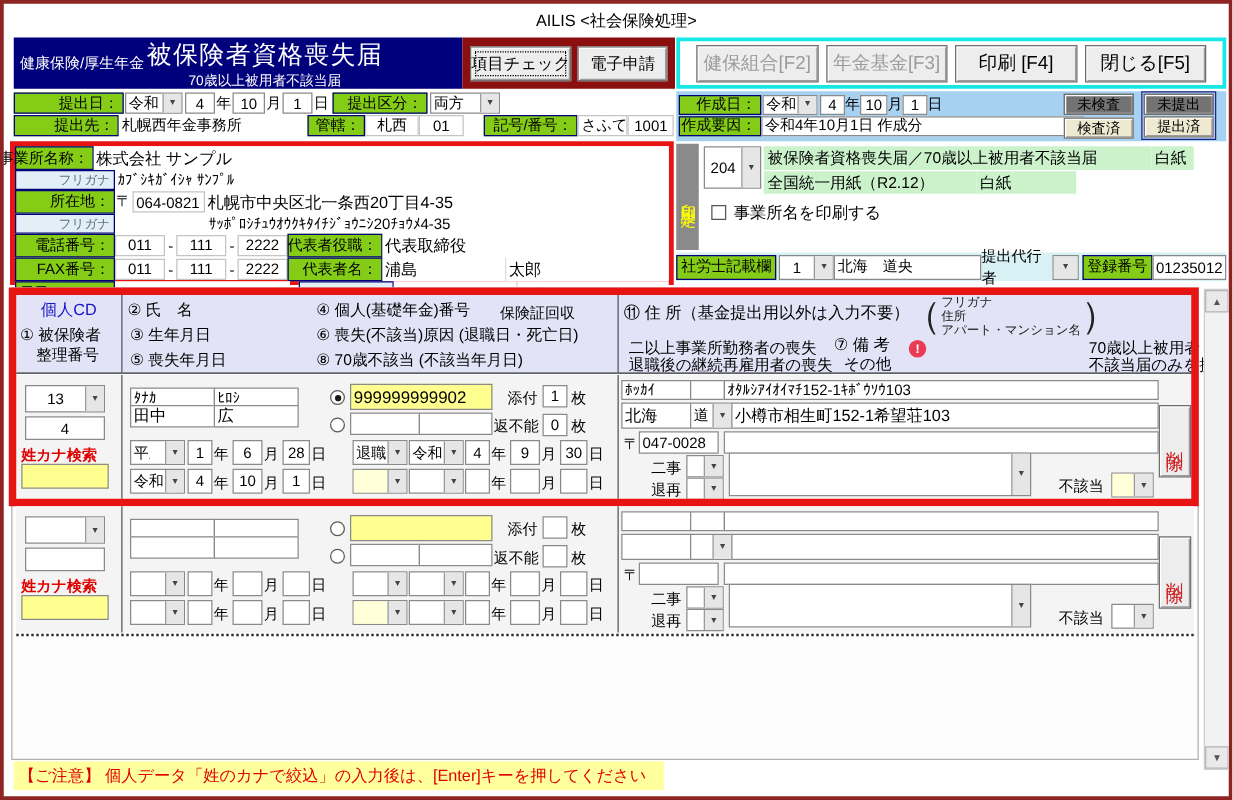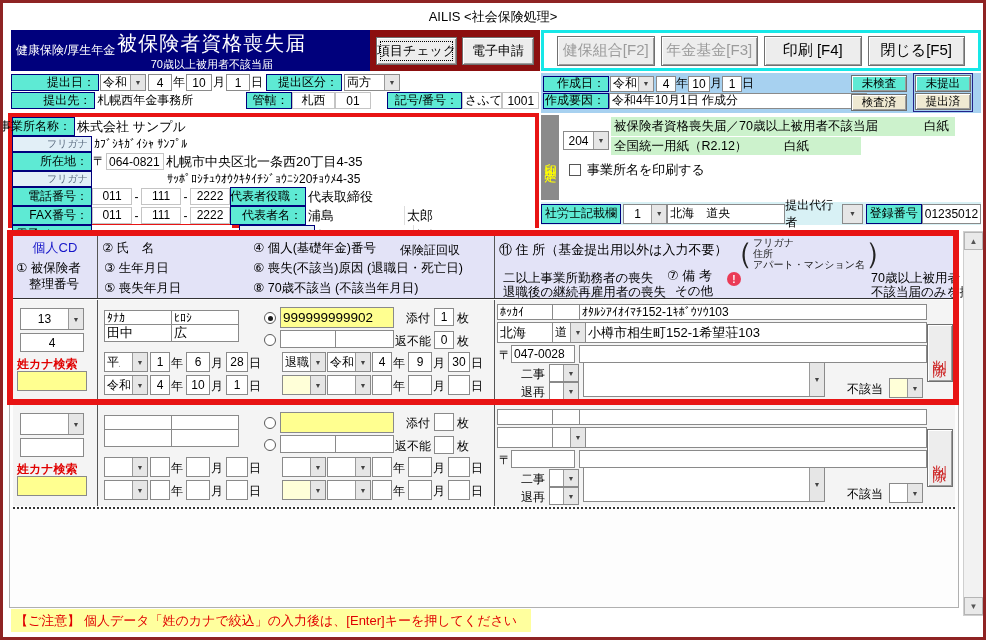--- a/index.html
+++ b/index.html
@@ -4,38 +4,38 @@
 <style>
 *{margin:0;padding:0;box-sizing:border-box}
 html,body{background:#fff}
 body{font-family:"Liberation Sans","DejaVu Sans",sans-serif;color:#000}
 #win{position:relative;width:986px;height:640px;background:#fff;border:3px solid #8e2323;overflow:hidden}
 .abs{position:absolute}
 .row{display:flex;align-items:center}
 .t12{font-size:12px}
 .t13{font-size:13px}
 .k10{font-size:10px}
-.lbl{background:#5eead4;border:1px solid #00007c;font-size:12px;display:flex;align-items:center;justify-content:flex-end;padding:0 3px;white-space:nowrap}
+.lbl{background:#84cc16;border:1px solid #00007c;font-size:12px;display:flex;align-items:center;justify-content:flex-end;padding:0 3px;white-space:nowrap}
 .lbl.c{justify-content:center}
 .lbl.kana{background:#e2eff7;color:#5b6c80;font-size:10px}
 .inp{background:#fff;border:1px solid #8a8a8a;font-size:12px;display:flex;align-items:center;padding:0 2px;overflow:hidden;white-space:nowrap}
 .inp.c{justify-content:center}
 .inp.nb{border:none}
 .yel{background:#ffff90 !important}
 .pale{background:#ffffd8 !important}
 .combo{display:flex;align-items:stretch;border:1px solid #8a8a8a;background:#fff}
 .combo .val{flex:1;font-size:12px;display:flex;align-items:center;padding:0 2px;overflow:hidden;white-space:nowrap}
 .combo .val.c{justify-content:center}
 .combo .arw{width:15px;background:#e6e6e6;border-left:1px solid #9a9a9a;display:flex;align-items:center;justify-content:center}
 .combo .arw::after{content:"▼";font-size:7px;color:#444}
 .btn{background:#ededed;border:1px solid #707070;box-shadow:inset 1px 1px 0 #fff,inset -1px -1px 0 #9c9c9c;display:flex;align-items:center;justify-content:center;font-size:13px;color:#000;font-family:inherit;white-space:nowrap}
 .btn.focusd{outline:1px dotted #000;outline-offset:-5px}
 .fbtn{flex:1;height:30px;font-size:15px}
 .fbtn.dis{color:#9b9b9b}
-.sbtn{width:56px;height:17px;font-size:11.5px;background:#5eead4}
+.sbtn{width:56px;height:17px;font-size:11.5px;background:#737373}
 .sbtn.done{background:#efe9d2}
 .unit{font-size:12px;white-space:nowrap}
 .radio{width:12px;height:12px;border-radius:50%;background:#fff;border:1px solid #5a5a5a;display:inline-flex;align-items:center;justify-content:center}
 .radio.on::after{content:"";width:5px;height:5px;border-radius:50%;background:#1a1a1a}
 .chk{width:12px;height:12px;border:1px solid #555;background:#fff;display:inline-block}
 .redtxt{color:#e00000;font-weight:bold;font-size:12px;white-space:nowrap}
 .excl{width:14px;height:14px;border-radius:50%;background:#ea3b56;color:#fff;font-weight:bold;font-size:10px;display:inline-flex;align-items:center;justify-content:center}
 .excl::after{content:"!"}
 .pcol{position:relative;height:100%;border-right:1px solid #555}
 .pcol.last{border-right:none}
@@ -176,21 +176,21 @@
       <span class="lbl" style="width:80px;height:100%;">電子メール：</span>
       <span class="inp nb" style="width:140px;height:100%;"></span>
       <span style="flex:0 0 7px;"></span>
       <span class="lbl kana" style="width:76px;height:100%;">フリガナ</span>
       <span class="inp nb k10" style="width:98px;height:100%;">ｳﾗｼﾏ</span>
       <span class="inp nb k10" style="flex:1;height:100%;border-left:1px solid #ddd;">ﾀﾛｳ</span>
     </div>
   </div>
 
   <div class="abs" style="left:538px;top:112px;width:18px;height:85px;background:#8a8a8a;color:#ffff00;display:flex;align-items:center;justify-content:center;writing-mode:vertical-rl;text-orientation:upright;font-size:12px;letter-spacing:2px;">印刷設定</div>
-  <div class="combo abs" style="left:560px;top:128px;width:46px;height:19px;">
+  <div class="combo abs" style="left:560px;top:114px;width:46px;height:34px;">
       <span class="val c">204</span>
       <span class="arw"></span>
     </div>
   <div class="abs row" style="left:608px;top:114px;width:344px;height:19px;">
     <span class="gr" style="flex:1;height:100%;">被保険者資格喪失届／70歳以上被用者不該当届</span>
     <span class="gr" style="width:34px;height:100%;">白紙</span>
   </div>
   <div class="abs row" style="left:608px;top:134px;width:250px;height:18px;">
     <span class="gr" style="width:170px;height:100%;">全国統一用紙（R2.12）</span>
     <span class="gr" style="flex:1;height:100%;">白紙</span>

